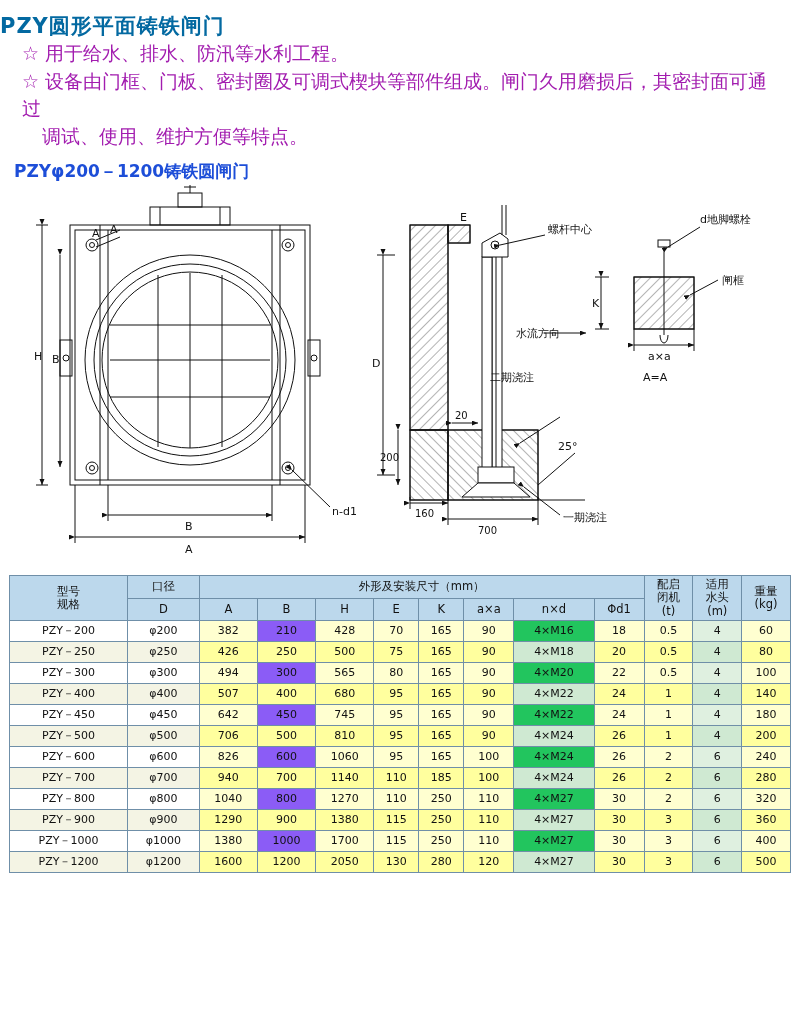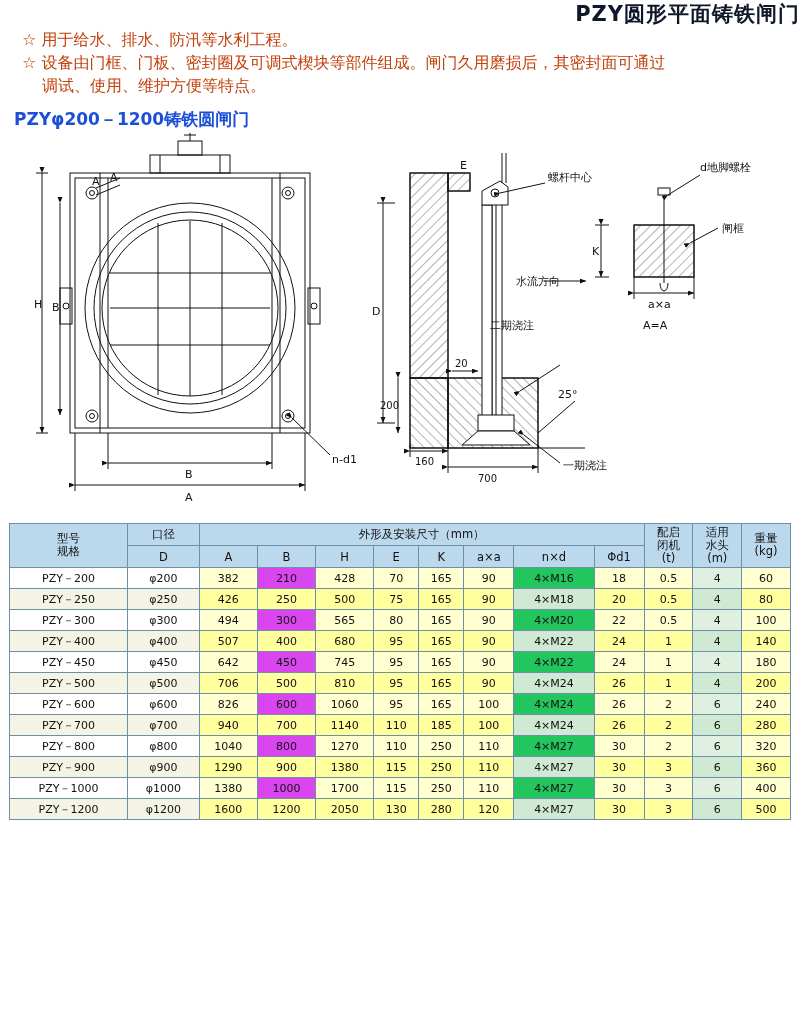--- a/index.html
+++ b/index.html
@@ -5,37 +5,37 @@
   * { box-sizing: border-box; }
   html, body {
     margin: 0; padding: 0;
     width: 800px; height: 1012px;
     background: #ffffff;
     font-family: "DejaVu Sans", "Liberation Sans", sans-serif;
   }
   .page { position: relative; width: 800px; height: 1012px; overflow: hidden; }
 
   .title {
-    text-align: right;
+    text-align: left;
     font-size: 21px;
     font-weight: bold;
-    color: #0f172a;
+    color: #0369a1;
     letter-spacing: 1px;
-    padding-top: 0;
+    padding-top: 12px;
   }
 
   .sec-head {
     font-size: 15px;
     font-weight: bold;
     color: #1a5fa8;
     margin: 9px 0 2px 12px;
   }
   .sec-body {
-    font-size: 16px;
-    color: #c2410c;
+    font-size: 19px;
+    color: #a21caf;
     line-height: 1.45;
     margin: 0 14px 0 22px;
   }
   .indent { display: block; margin-left: 20px; }
 
   .model-line {
     font-size: 17px;
     font-weight: bold;
     color: #1d4ed8;
     margin: 10px 0 0 14px;
@@ -76,21 +76,21 @@
     background: #bcd8ec;
     font-weight: normal;
     font-size: 11.5px;
   }
   .hdr-2line { line-height: 1.15; }
 
   
   .c-model   { background: #ffffff; }
   .c-d       { background: #ffffff; }
   .c-A       { background: #ffffd0; }
-  .c-B       { background: #d946ef; }
+  .c-B       { background: #8b5cf6; }
   .c-H       { background: #ffffd0; }
   .c-E       { background: #ffffd0; }
   .c-K       { background: #ffffd0; }
   .c-axa     { background: #ffffd0; }
   .c-nxd     { background: #22c55e; }
   .c-phid1   { background: #ffffd0; }
   .c-t       { background: #ffffd0; }
   .c-head    { background: #dff0e0; }
   .c-weight  { background: #ffffd0; }
 

